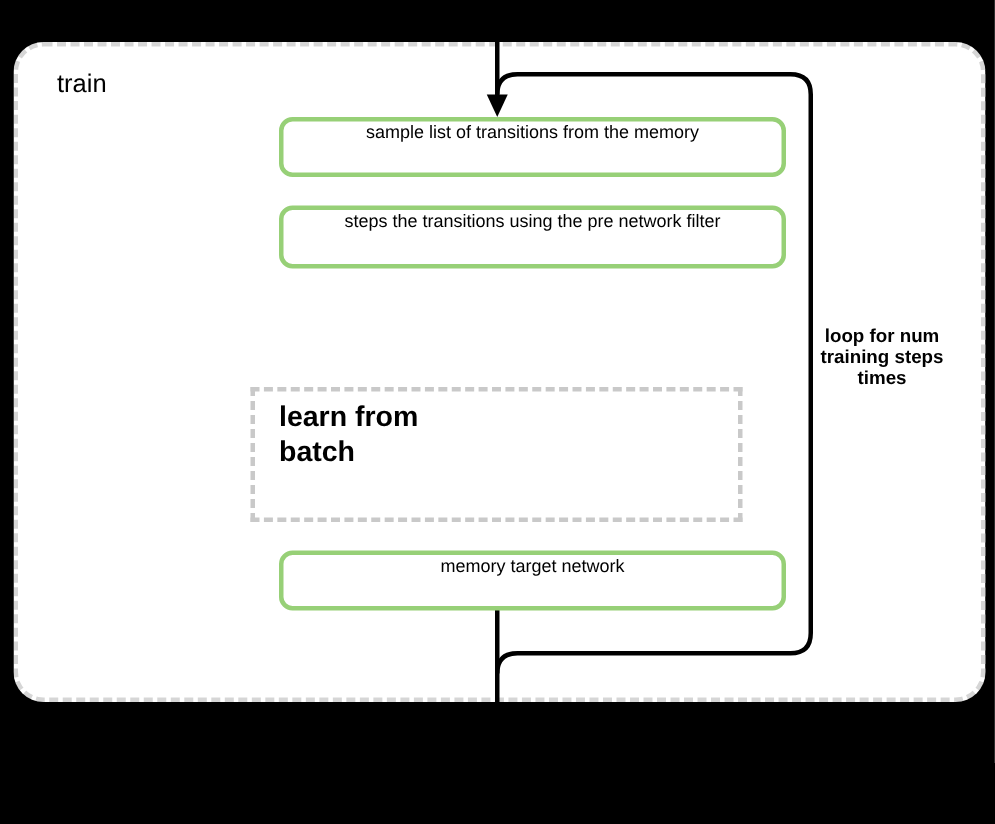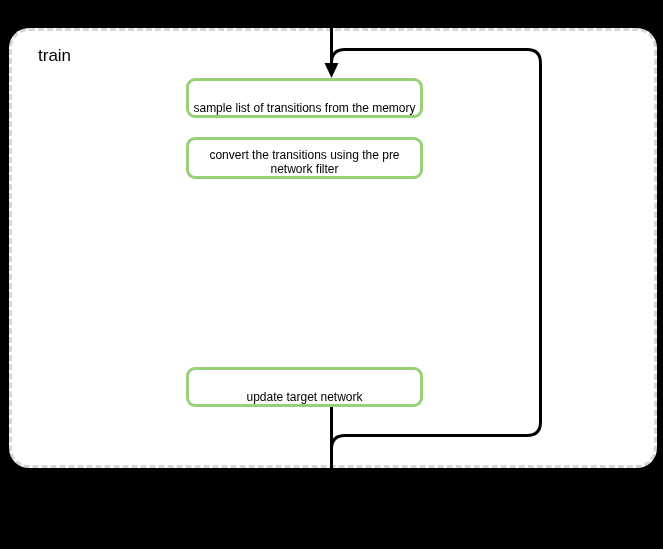--- a/index.html
+++ b/index.html
@@ -41,27 +41,27 @@
   .flow-svg {
     position: absolute;
     left: 0;
     top: 0;
     z-index: 2;
   }
   
   .step-box {
     position: absolute;
     left: 186px;
-    width: 237px;
+    width: 338px;
     box-sizing: border-box;
     background: #ffffff;
     border: 3px solid #97d077;
     border-radius: 9px;
     display: flex;
-    align-items: flex-end;
+    align-items: flex-start;
     justify-content: center;
     text-align: center;
     font-size: 12px;
     color: #000000;
     z-index: 3;
   }
   .step-1 { top: 78px;  height: 40px; }
   .step-2 { top: 137px; height: 42px; }
   .step-3 { top: 198px; height: 40px; }
   .step-4 { top: 367px; height: 40px; }
@@ -120,22 +120,29 @@
 
     <path d="M 331.5 406 L 331.5 469" stroke="#000000" stroke-width="3" fill="none"></path>
   </svg>
 
   <div class="train-label">train</div>
 
   <div class="step-box step-1">
     <span>sample list of transitions from the memory</span>
   </div>
   <div class="step-box step-2">
-    <span>convert the transitions using the pre network filter</span>
+    <span>steps the transitions using the pre network filter</span>
   </div>
 
+  <div class="subprocess-box">
+    <div class="subprocess-label">learn from
+batch</div>
+  </div>
 
   <div class="step-box step-4">
-    <span>update target network</span>
+    <span>memory target network</span>
   </div>
 
+  <div class="loop-note">loop for num
+training steps
+times</div>
 
 </div>
 
 </body></html>

